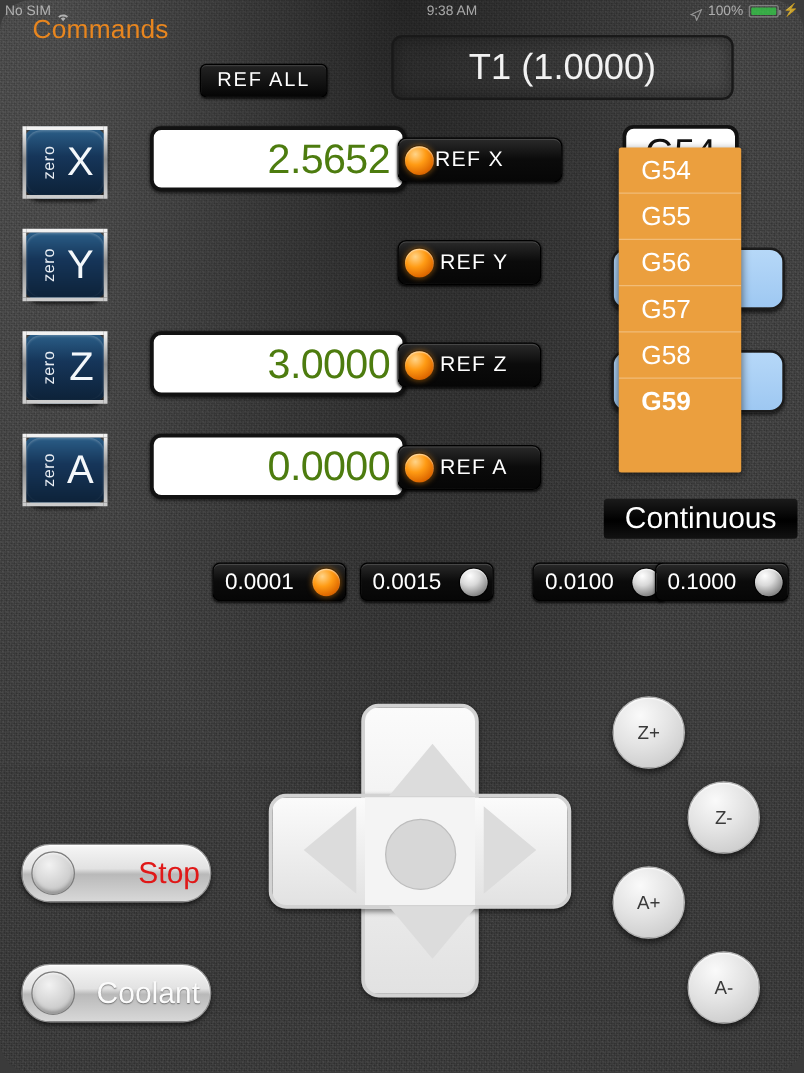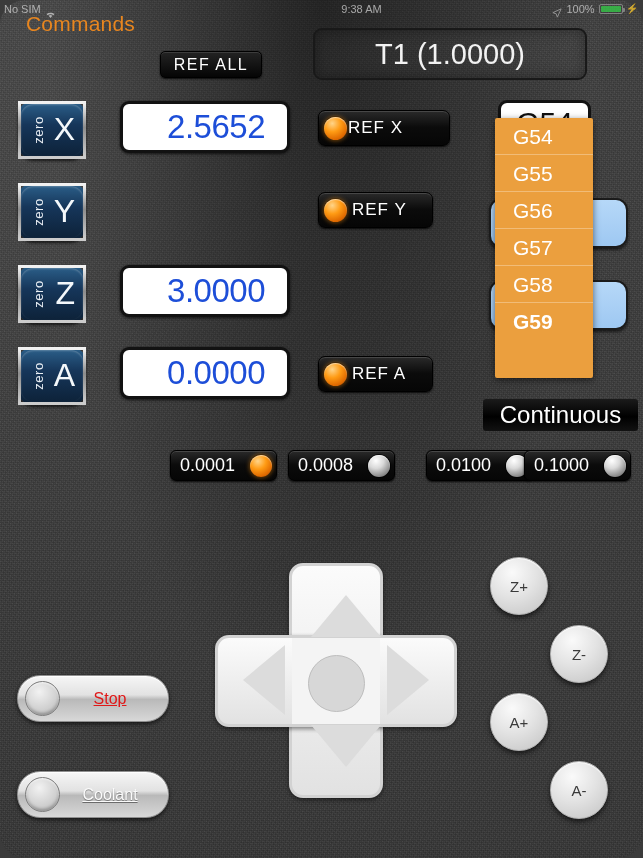--- a/index.html
+++ b/index.html
@@ -108,25 +108,25 @@
   .zerobtn .zword{
     position:absolute;left:4px;top:50%;transform:translateY(-50%) rotate(-90deg);
     font-size:13px;color:#e9eef4;letter-spacing:.5px;
     transform-origin:center;
   }
   .zerobtn .axl{
     position:absolute;right:8px;top:50%;transform:translateY(-52%);
     font-size:32px;color:#f4f8fb;line-height:1;
   }
   .dro{
-    position:absolute;width:170px;height:52px;
+    position:absolute;width:205px;height:52px;
     background:#fff;border:3px solid #121212;border-radius:9px;
     display:flex;align-items:center;justify-content:flex-end;
-    padding-right:22px;box-sizing:border-box;
-    color:#1d4ed8;font-size:33px;letter-spacing:-.5px;
+    padding-right:10px;box-sizing:border-box;
+    color:#4d7c0f;font-size:33px;letter-spacing:-.5px;
     box-shadow:0 1px 3px rgba(0,0,0,.7);
   }
 
   
   .wcs-field{
     position:absolute;left:498px;top:100px;width:93px;height:46px;
     background:#fff;border:3px solid #121212;border-radius:9px;
     display:flex;align-items:center;justify-content:center;
     color:#101010;font-size:30px;box-sizing:border-box;
   }
@@ -205,21 +205,21 @@
     border:1px solid #8f8f8f;
     box-shadow:0 2px 4px rgba(0,0,0,.6), inset 0 1px 1px rgba(255,255,255,.9);
     display:flex;align-items:center;
   }
   .pill .knob{
     width:33px;height:33px;border-radius:50%;margin-left:7px;flex:0 0 auto;
     background:radial-gradient(circle at 40% 30%, #f2f2f2, #cfcfcf 60%, #a8a8a8 100%);
     border:1px solid #7d7d7d;
     box-shadow:inset 0 1px 2px rgba(255,255,255,.8), inset 0 -2px 3px rgba(0,0,0,.25);
   }
-  .pill .plbl{flex:1;text-align:center;font-size:16px;padding-right:8px;text-decoration:underline;}
+  .pill .plbl{flex:1;text-align:right;font-size:24px;padding-right:8px;}
   .pill .plbl.stop{color:#e01818;}
   .pill .plbl.cool{color:#fbfbfb;text-shadow:0 1px 1px rgba(0,0,0,.45);}
 </style>
 </head>
 <body>
 
 <div id="app">
 
   <div class="statusbar">
     <div class="sb-left">
@@ -268,20 +268,24 @@
   <div class="darkbtn" style="left:318px;top:192px;width:115px;height:36px;padding:0 8px 0 5px;gap:5px;">
     <span class="led"></span>
     <span class="lbl">REF  Y</span>
   </div>
 
   <div class="zerobtn" style="left:18px;top:265px;">
     <span class="zword">zero</span>
     <span class="axl">Z</span>
   </div>
   <div class="dro" style="left:120px;top:265px;">3.0000</div>
+  <div class="darkbtn" style="left:318px;top:274px;width:115px;height:36px;padding:0 8px 0 5px;gap:5px;">
+    <span class="led"></span>
+    <span class="lbl">REF  Z</span>
+  </div>
 
   <div class="zerobtn" style="left:18px;top:347px;">
     <span class="zword">zero</span>
     <span class="axl">A</span>
   </div>
   <div class="dro" style="left:120px;top:347px;">0.0000</div>
   <div class="darkbtn" style="left:318px;top:356px;width:115px;height:36px;padding:0 8px 0 5px;gap:5px;">
     <span class="led"></span>
     <span class="lbl">REF  A</span>
   </div>
@@ -299,21 +303,21 @@
     <div class="row">G59</div>
   </div>
 
   <div class="contin">Continuous</div>
 
   <div class="darkbtn step" style="left:170px;">
     <span class="lbl">0.0001</span>
     <span class="led"></span>
   </div>
   <div class="darkbtn step" style="left:288px;">
-    <span class="lbl">0.0008</span>
+    <span class="lbl">0.0015</span>
     <span class="led gray"></span>
   </div>
   <div class="darkbtn step" style="left:426px;">
     <span class="lbl">0.0100</span>
     <span class="led gray"></span>
   </div>
   <div class="darkbtn step" style="left:524px;">
     <span class="lbl">0.1000</span>
     <span class="led gray"></span>
   </div>

